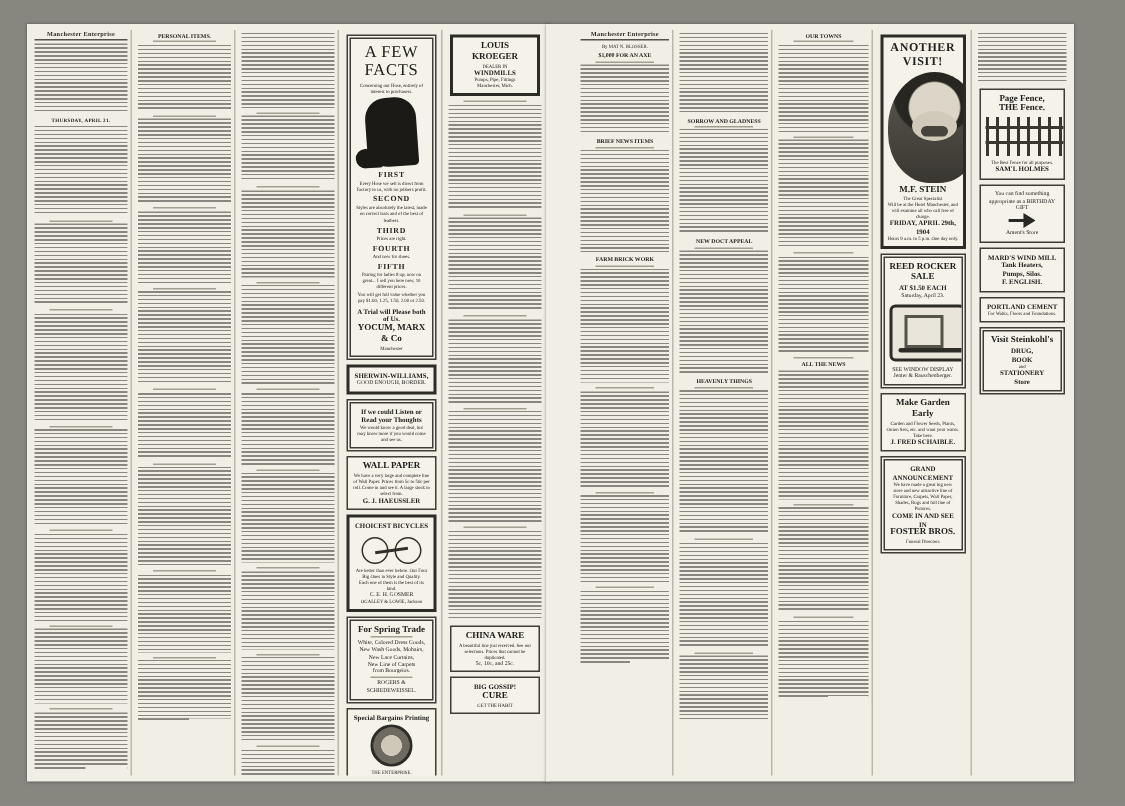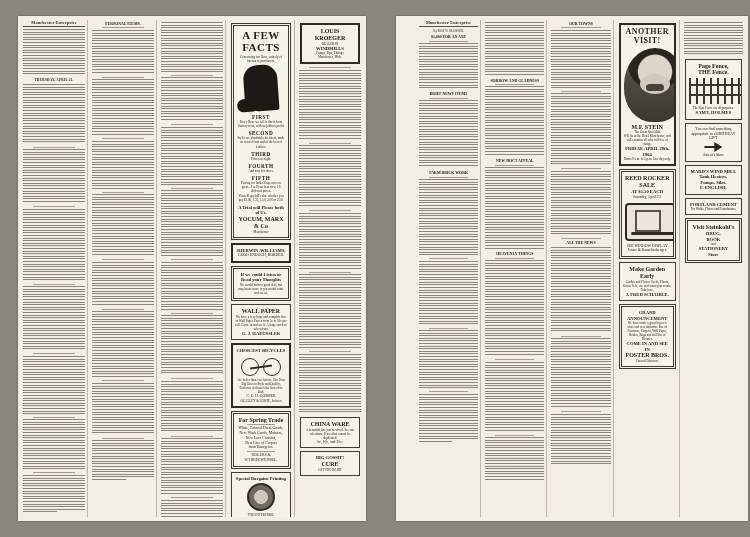--- a/index.html
+++ b/index.html
@@ -24,21 +24,21 @@
     top: 16px;
     height: 505px;
     background: #efece3;
     box-shadow: 0 0 2px rgba(0,0,0,0.4);
     overflow: hidden;
     padding: 4px 3px;
     box-sizing: border-box;
     filter: contrast(1.02);
   }
   .page-left { left: 18px; width: 348px; }
-  .page-right { left: 396px; width: 352px; padding-left: 21px; }
+  .page-right { left: 364px; width: 352px; padding-left: 21px; }
 
   .cols {
     display: flex;
     height: 100%;
     gap: 2px;
   }
   .col {
     flex: 1 1 0;
     min-width: 0;
     position: relative;
@@ -112,21 +112,21 @@
   .ad.dbl { border: 3px double #3f3d37; }
   .ad.thick { border: 2px solid #2e2d28; }
   .ad .t1 { font-size: 8px; font-weight: bold; letter-spacing: .4px; line-height: 1.1; }
   .ad .t2 { font-size: 6px; font-weight: bold; line-height: 1.15; }
   .ad .t3 { font-size: 4.6px; font-weight: bold; line-height: 1.2; }
   .ad .t4 { font-size: 3.8px; line-height: 1.25; }
   .ad .t5 { font-size: 3.2px; line-height: 1.25; }
 
   .bigfacts .title {
     font-size: 11px;
-    font-weight: bold;
+    font-weight: normal;
     letter-spacing: .5px;
     margin-bottom: 2px;
   }
   .sock {
     width: 34px;
     height: 46px;
     margin: 2px auto 3px auto;
     background: #1d1c19;
     border-radius: 14px 14px 3px 14px;
     position: relative;

